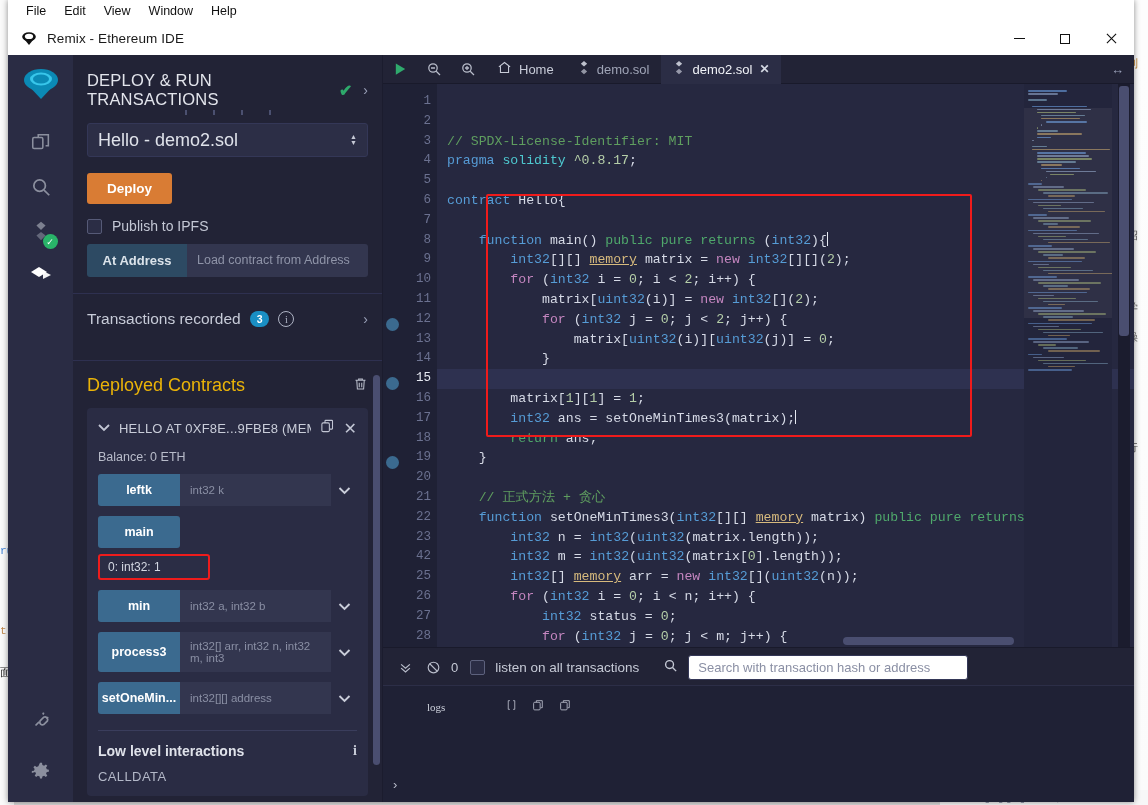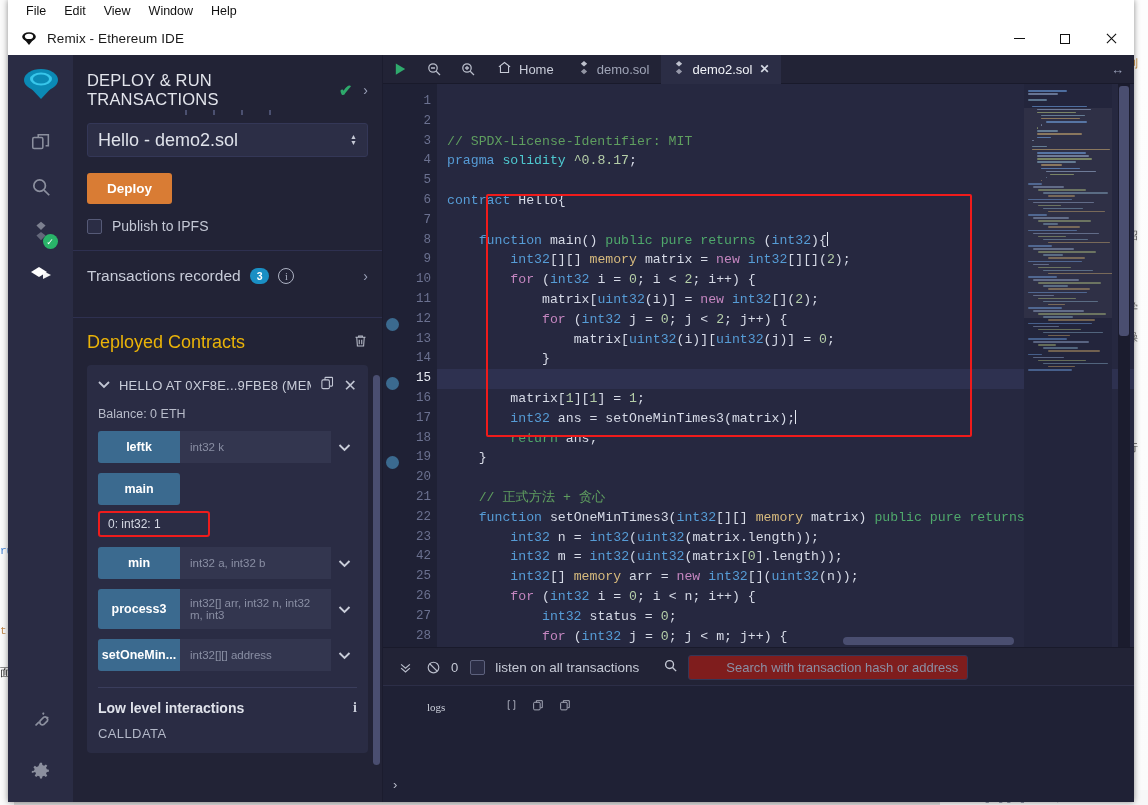--- a/index.html
+++ b/index.html
@@ -143,21 +143,21 @@
   .linenos div.cur { color:#e6e9f2; }
   .codetext { flex:1; font-family:"Liberation Mono", monospace; font-size:13.2px; line-height:19.8px;
       padding-top:8px; color:#d6dae6; white-space:pre; overflow:hidden; position:relative;
       padding-left:10px; background:#262840; }
   .ln-hl { position:absolute; left:0; right:0; height:19.8px; background:#2e3150; }
 
   .k-com { color:#5f9e5f; }
   .k-kw2 { color:#569cd6; }
   .k-type{ color:#4ec9d0; }
   .k-num { color:#b5cea8; }
-  .k-mem { color:#d7ba7d; }
+  .k-mem { color:#d7ba7d;text-decoration:underline; }
   .k-ret { color:#4fa86b; }
   .k-op  { color:#d6dae6; }
   .k-id  { color:#d6dae6; }
   .k-for { color:#c586c0; }
 
   .redbox { position:absolute; border:2.2px solid #ef1b1b; border-radius:2px; pointer-events:none; }
   .caret { display:inline-block; width:1px; height:14px; background:#e6e9f2; vertical-align:-2px; }
 
   .minimap { position:absolute; right:22px; top:0; width:88px; bottom:0; background:#23253c; overflow:hidden; }
   .mm-line { position:absolute; height:1.6px; border-radius:1px; }
@@ -167,22 +167,22 @@
   .hscroll { position:absolute; left:460px; right:120px; bottom:2px; height:8px; background:#4a4e70; border-radius:4px; }
 
   
   #terminal { height:155px; background:#222336; border-top:1px solid #191a2b; position:relative; }
   .term-bar { height:38px; display:flex; align-items:center; gap:0px; padding:0 8px; }
   .tb2-ico { width:28px; height:30px; display:flex; align-items:center; justify-content:center; color:#b8bcca; }
   .term-count { font-size:13px; color:#c6cad6; margin:0 12px 0 4px; }
   .listen-cbx { width:15px; height:15px; border:1px solid #5d617d; border-radius:2px; background:#2b2d45; }
   .listen-lbl { font-size:13.5px; color:#c6cad6; margin-left:10px; }
   .term-search-ico { margin-left:24px; color:#c6cad6; }
-  .term-search { margin-left:10px; width:280px; height:25px; background:#7f1d1d; border:1px solid #343757;
-      border-radius:3px; display:flex; align-items:center; padding:0 9px;justify-content:flex-end; }
+  .term-search { margin-left:10px; width:280px; height:25px; background:#ffffff; border:1px solid #343757;
+      border-radius:3px; display:flex; align-items:center; padding:0 9px; }
   .term-search span { font-size:13px; color:#8a8fa4; }
   .term-logs { position:absolute; left:0; right:0; top:38px; bottom:0; background:#1f2135; }
   .logs-row { display:flex; align-items:center; gap:0; padding:12px 0 0 0; }
   .logs-lbl { font-size:11px; color:#cdd1dc; font-family:"Liberation Serif", serif; margin-left:44px; }
   .logs-ico { color:#b8bcca; margin-left:0; }
   .term-prompt { position:absolute; left:10px; bottom:10px; color:#b8bcca; font-size:13px; }
   .term-divider { position:absolute; left:0; right:0; top:37px; height:1px; background:#2c2e47; }
 </style>
 </head>
 <body>
@@ -325,20 +325,24 @@
           <div>
             <span class="deploy-btn">Deploy</span>
           </div>
 
           <div class="ipfs-row">
             <span class="cbx"></span>
             <span class="ipfs-lbl">Publish to IPFS</span>
           </div>
 
 
+          <div class="ataddr-row">
+            <span class="ataddr-btn">At Address</span>
+            <span class="ataddr-inp">Load contract from Address</span>
+          </div>
 
           <div class="sp-divider"></div>
 
           <div class="tx-row">
             <span class="tx-lbl">Transactions recorded</span>
             <span class="tx-badge">3</span>
             <span class="tx-info">i</span>
             <span class="tx-chevron">›</span>
           </div>
 

